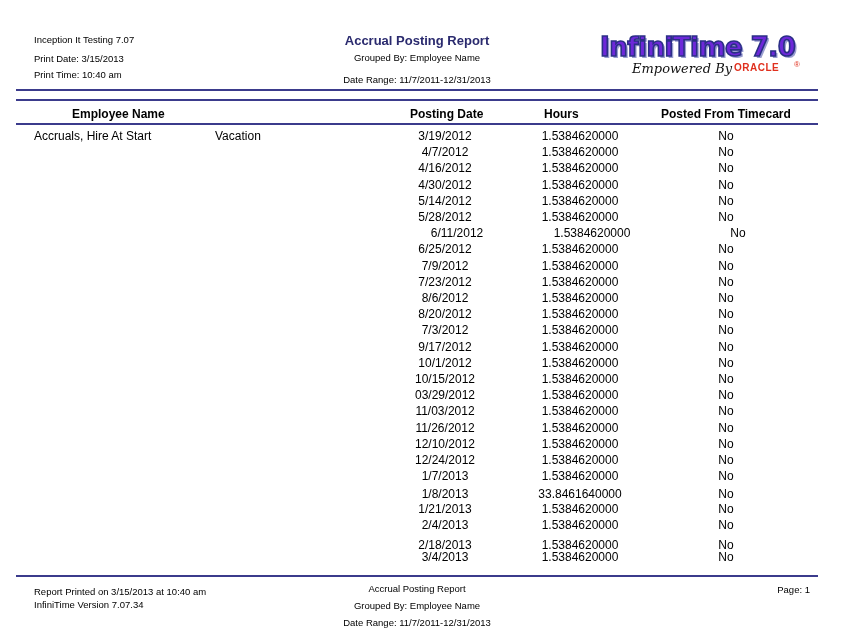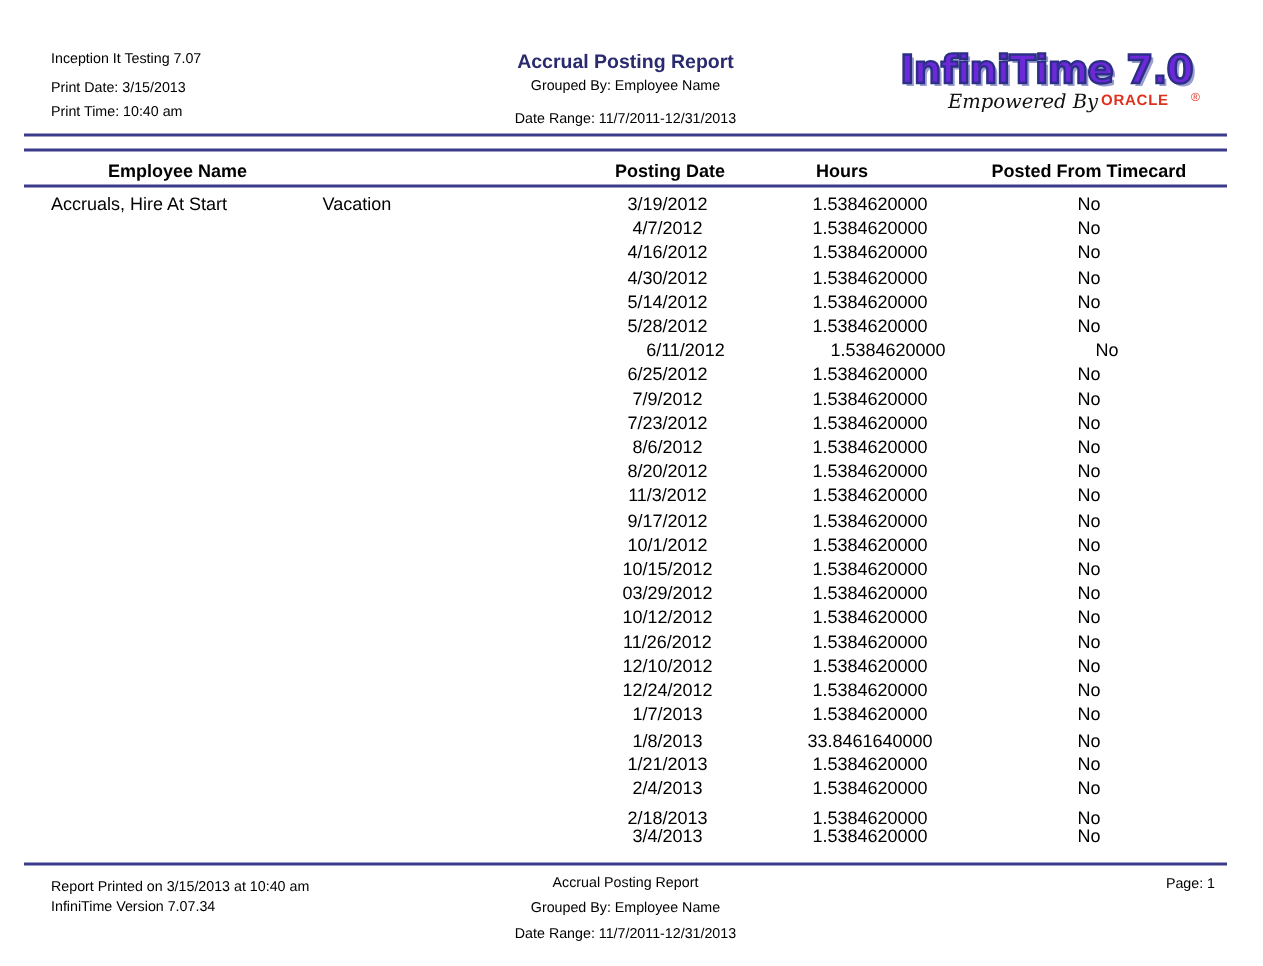--- a/index.html
+++ b/index.html
@@ -119,21 +119,21 @@
       <span class="c-date">8/6/2012</span>
       <span class="c-hours">1.5384620000</span>
       <span class="c-posted">No</span>
     </div>
     <div class="row" style="top: 307.2px;">
       <span class="c-date">8/20/2012</span>
       <span class="c-hours">1.5384620000</span>
       <span class="c-posted">No</span>
     </div>
     <div class="row" style="top: 323.4px;">
-      <span class="c-date">11/3/2012</span>
+      <span class="c-date">7/3/2012</span>
       <span class="c-hours">1.5384620000</span>
       <span class="c-posted">No</span>
     </div>
     <div class="row" style="top: 339.6px;">
       <span class="c-date">9/17/2012</span>
       <span class="c-hours">1.5384620000</span>
       <span class="c-posted">No</span>
     </div>
     <div class="row" style="top: 355.8px;">
       <span class="c-date">10/1/2012</span>
@@ -144,21 +144,21 @@
       <span class="c-date">10/15/2012</span>
       <span class="c-hours">1.5384620000</span>
       <span class="c-posted">No</span>
     </div>
     <div class="row" style="top: 388.2px;">
       <span class="c-date">03/29/2012</span>
       <span class="c-hours">1.5384620000</span>
       <span class="c-posted">No</span>
     </div>
     <div class="row" style="top: 404.4px;">
-      <span class="c-date">10/12/2012</span>
+      <span class="c-date">11/03/2012</span>
       <span class="c-hours">1.5384620000</span>
       <span class="c-posted">No</span>
     </div>
     <div class="row" style="top: 420.6px;">
       <span class="c-date">11/26/2012</span>
       <span class="c-hours">1.5384620000</span>
       <span class="c-posted">No</span>
     </div>
     <div class="row" style="top: 436.8px;">
       <span class="c-date">12/10/2012</span>

